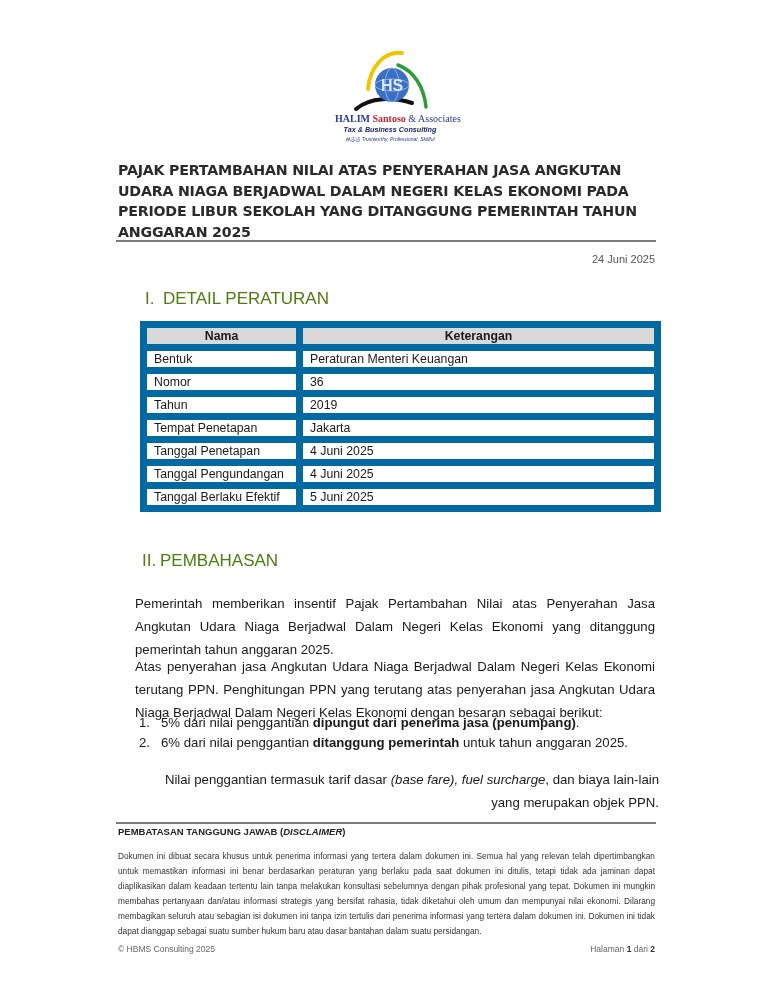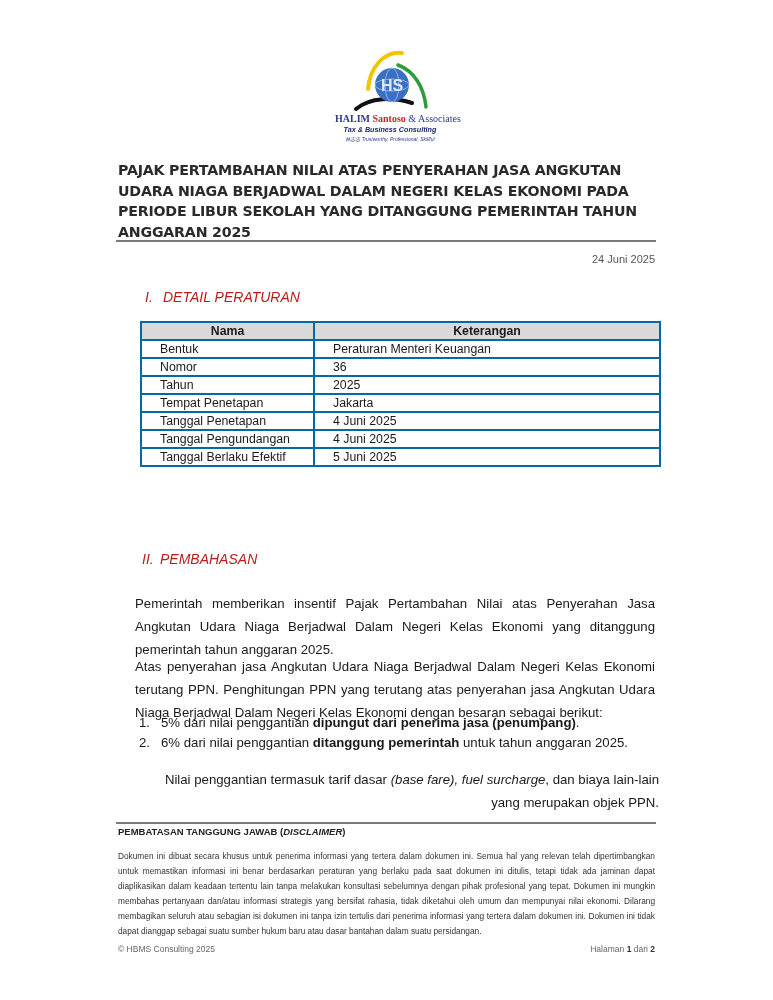--- a/index.html
+++ b/index.html
@@ -9,25 +9,25 @@
   .logo .firm { font-family: "Liberation Serif", serif; font-size: 10px; color: #2b3990; white-space: nowrap; margin-top: -2px; }
   .logo .firm .red { color: #c1272d; font-weight: bold; }
   .logo .firm .b { font-weight: bold; }
   .logo .sub { font-size: 7.2px; font-style: italic; font-weight: bold; color: #1f2a6b; white-space: nowrap; margin-top: 1px; }
   .logo .tag { font-size: 5px; font-style: italic; color: #2b3990; white-space: nowrap; margin-top: 2px; }
 
   .title { position: absolute; left: 118px; top: 160px; width: 538px; text-align: left; font-family: "DejaVu Sans", sans-serif; font-weight: bold; font-size: 14.2px; line-height: 20.5px; color: #2a2a2a; letter-spacing: -0.2px; }
   .title-rule { position: absolute; left: 116px; top: 240px; width: 540px; height: 2px; background: #7a7a7a; }
   .date { position: absolute; right: 118px; top: 253px; font-size: 11px; color: #555; }
 
-  .sec { position: absolute; font-size: 14px; color: #b91c1c; font-style: italic; }
+  .sec { position: absolute; font-size: 17px; color: #4d7c0f; }
   .sec .num { display: inline-block; width: 18px; }
 
   table.detail { position: absolute; left: 140px; top: 321px; width: 521px; border-collapse: collapse; font-size: 12.3px; }
-  table.detail th, table.detail td { border: 2px solid #0369a1; padding: 0 18px; line-height: 16px; vertical-align: top; margin-left: 10px; }
+  table.detail th, table.detail td { border: 7px solid #0369a1; padding: 0 7px; line-height: 16px; vertical-align: top; margin-left: 10px; }
   table.detail th { background: #d9d9d9; font-weight: bold; text-align: center; color: #1a1a1a; }
   table.detail td.k { width: 135px; white-space: nowrap; }
   table.detail td.v { text-align: justify; }
 
   .para { position: absolute; left: 135px; width: 520px; font-size: 13.2px; line-height: 23px; color: #1a1a1a; text-align: justify; }
   ol.items { position: absolute; left: 135px; top: 713px; width: 520px; margin: 0; padding: 0; list-style: none; font-size: 13.2px; line-height: 20px; }
   ol.items li { position: relative; padding-left: 26px; }
   ol.items li .n { position: absolute; left: 4px; }
 
   .disc-rule { position: absolute; left: 116px; top: 822px; width: 540px; height: 1.5px; background: #7a7a7a; }
@@ -80,21 +80,21 @@
     <tr>
         <td class="k">Bentuk</td>
         <td class="v">Peraturan Menteri Keuangan</td>
       </tr>
     <tr>
         <td class="k">Nomor</td>
         <td class="v">36</td>
       </tr>
     <tr>
         <td class="k">Tahun</td>
-        <td class="v">2025</td>
+        <td class="v">2019</td>
       </tr>
     <tr>
         <td class="k">Tempat Penetapan</td>
         <td class="v">Jakarta</td>
       </tr>
     <tr>
         <td class="k">Tanggal Penetapan</td>
         <td class="v">4 Juni 2025</td>
       </tr>
     <tr>

